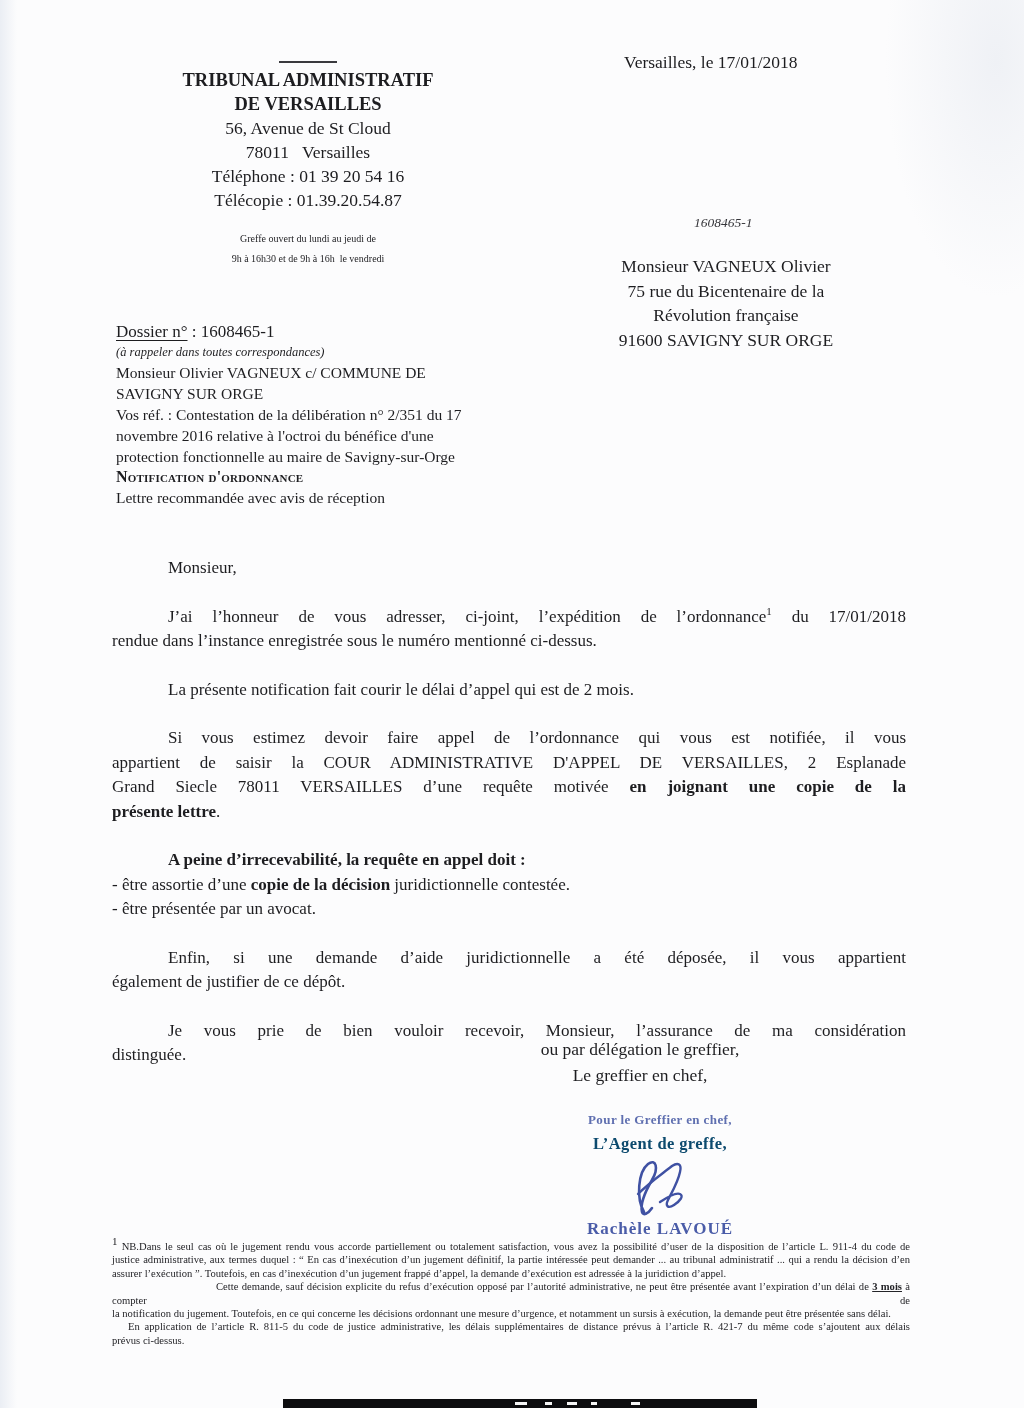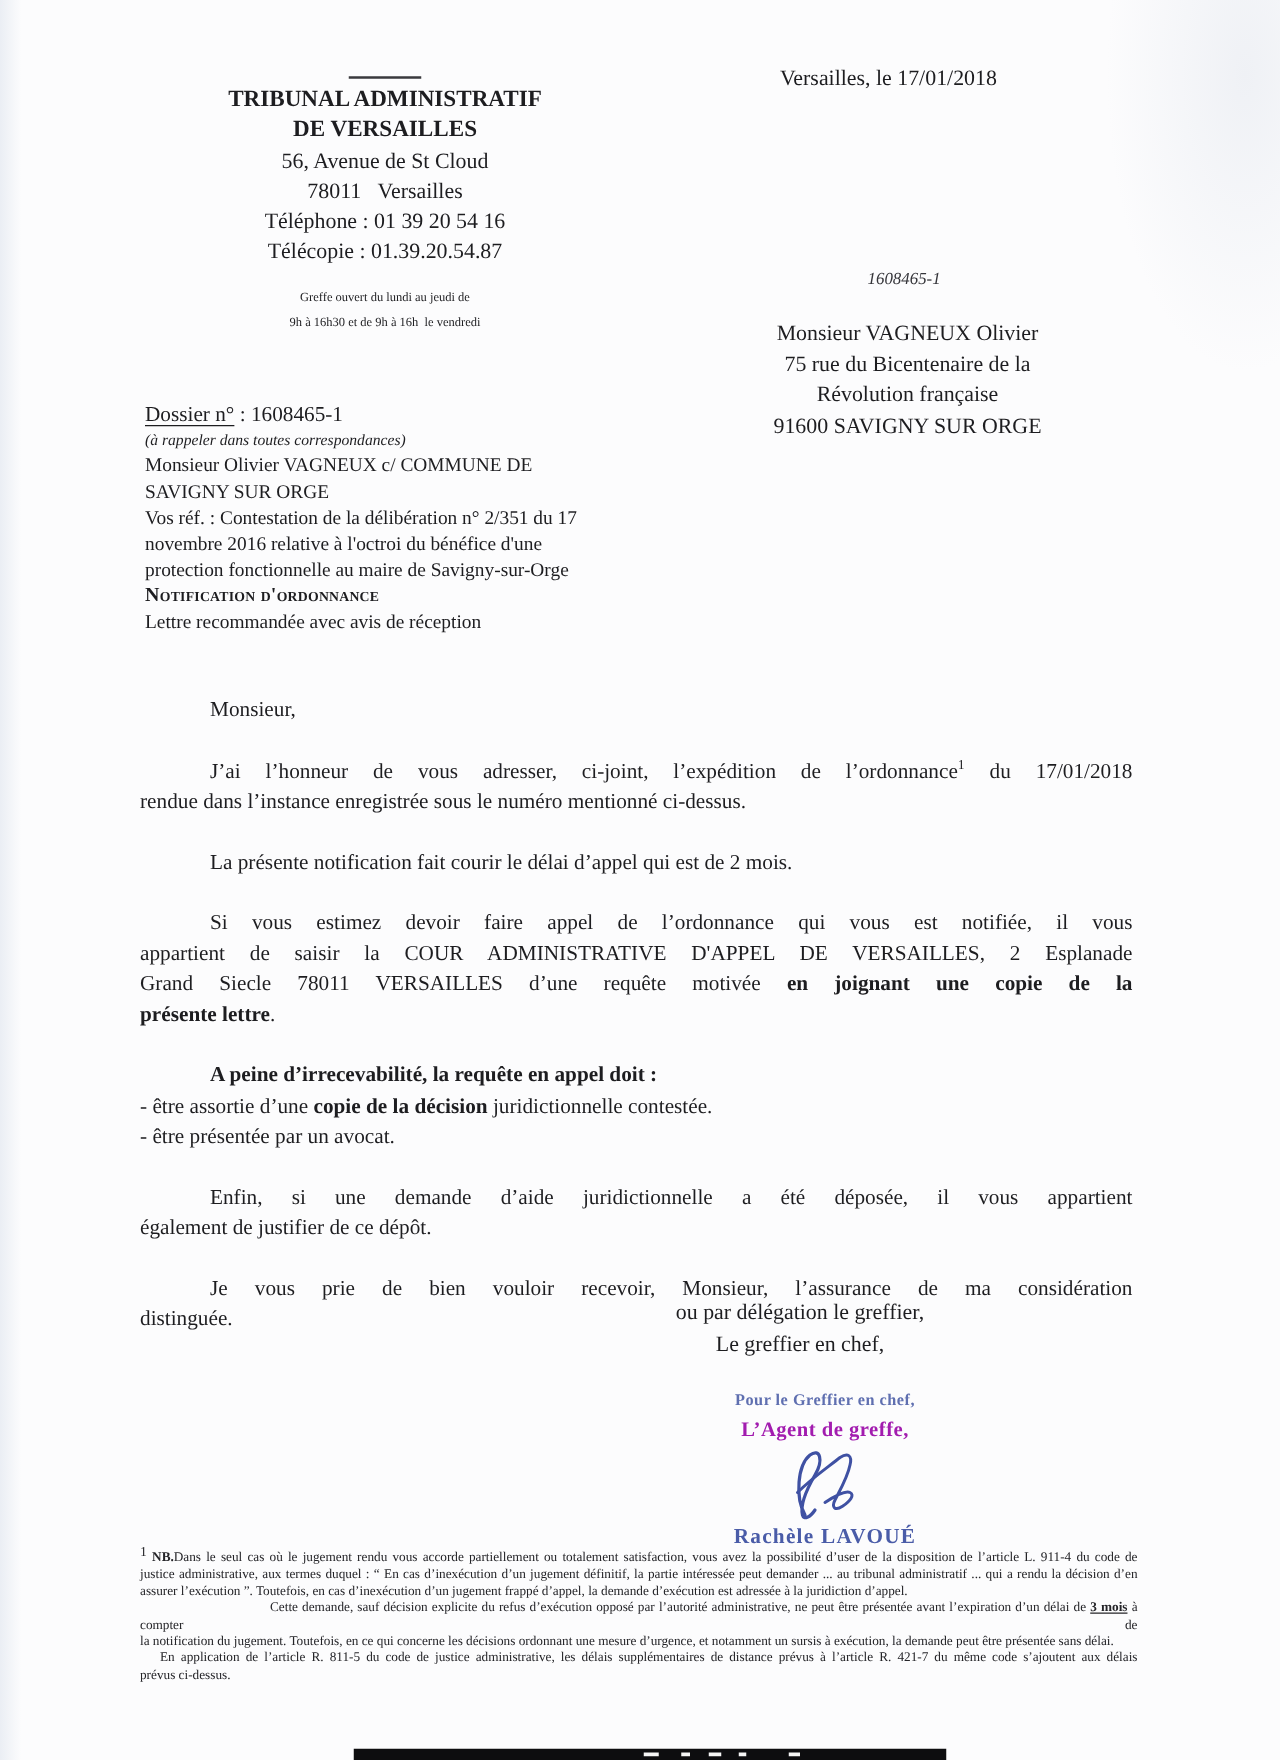--- a/index.html
+++ b/index.html
@@ -44,28 +44,28 @@
   .jline{text-align:justify;text-align-last:justify;}
   .line{text-align:left;}
   .indent{text-indent:56px;}
   .b{font-weight:bold;}
   sup{font-size:11px;line-height:0;vertical-align:super;}
   
   .sig{left:470px;top:1036px;width:340px;text-align:center;font-size:17.5px;line-height:26px;}
   .stamp{left:505px;top:1108px;width:310px;text-align:center;
          font-family:"Liberation Serif","DejaVu Serif",serif;}
   .stamp-l1{font-size:13px;font-weight:bold;color:#5f6fb0;letter-spacing:.4px;line-height:24px;}
-  .stamp-l2{font-size:16.5px;font-weight:bold;color:#a21caf;letter-spacing:.4px;line-height:24px;}
+  .stamp-l2{font-size:16.5px;font-weight:bold;color:#0c4a6e;letter-spacing:.4px;line-height:24px;}
   .stamp-name{font-size:17px;font-weight:bold;color:#4a5ca8;letter-spacing:1px;line-height:22px;}
   .sig-svg{display:block;margin:0 auto;height:62px;width:92px;}
   
   .footnote{left:112px;top:1240px;width:798px;font-size:10.6px;line-height:13.4px;color:#242428;}
   .fn-line{text-align:justify;}
   .fn-just{text-align-last:justify;}
-  .fn-nb{font-weight:bold;}
+  .fn-nb{}
   .fn-ind1{text-indent:104px;}
   .fn-ind2{text-indent:16px;}
   .fn-bold-u{font-weight:bold;text-decoration:underline;}
   
   .scan-bar{left:283px;top:1399px;width:474px;height:9px;background:#0d0d0f;}
   .scan-dash{position:absolute;top:3px;height:3px;background:#f5f5f5;}
   .d1{left:232px;width:12px;}
   .d2{left:262px;width:7px;}
   .d3{left:284px;width:10px;}
   .d4{left:308px;width:6px;}

